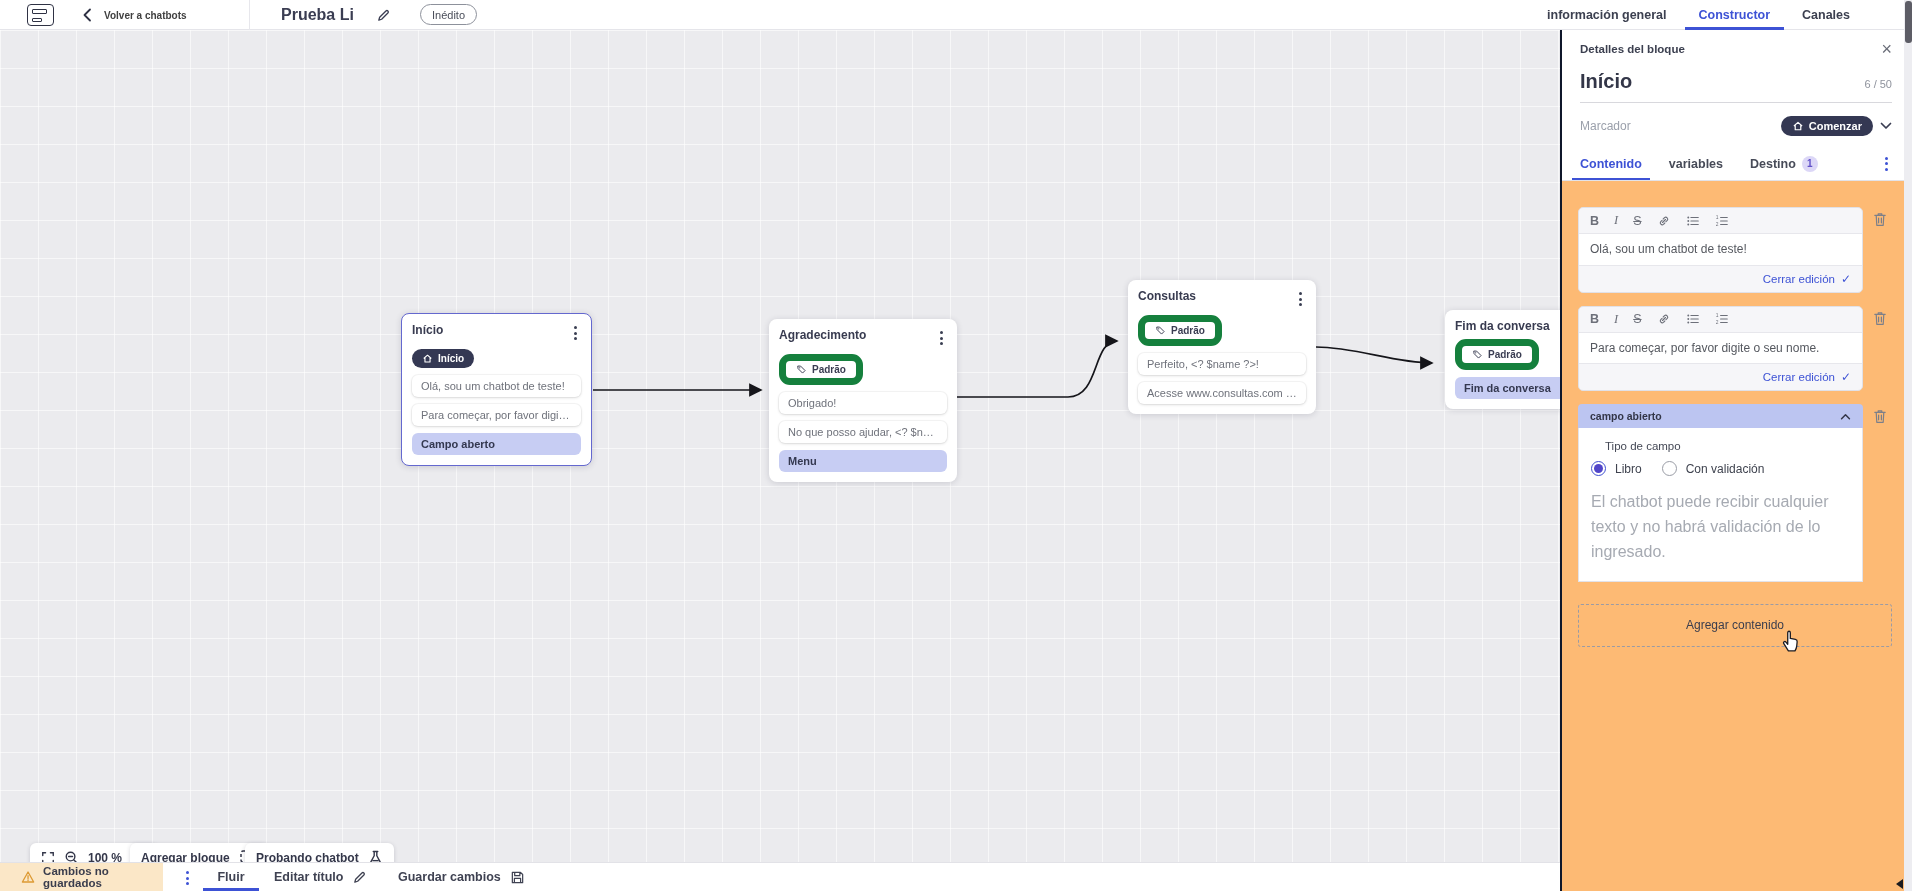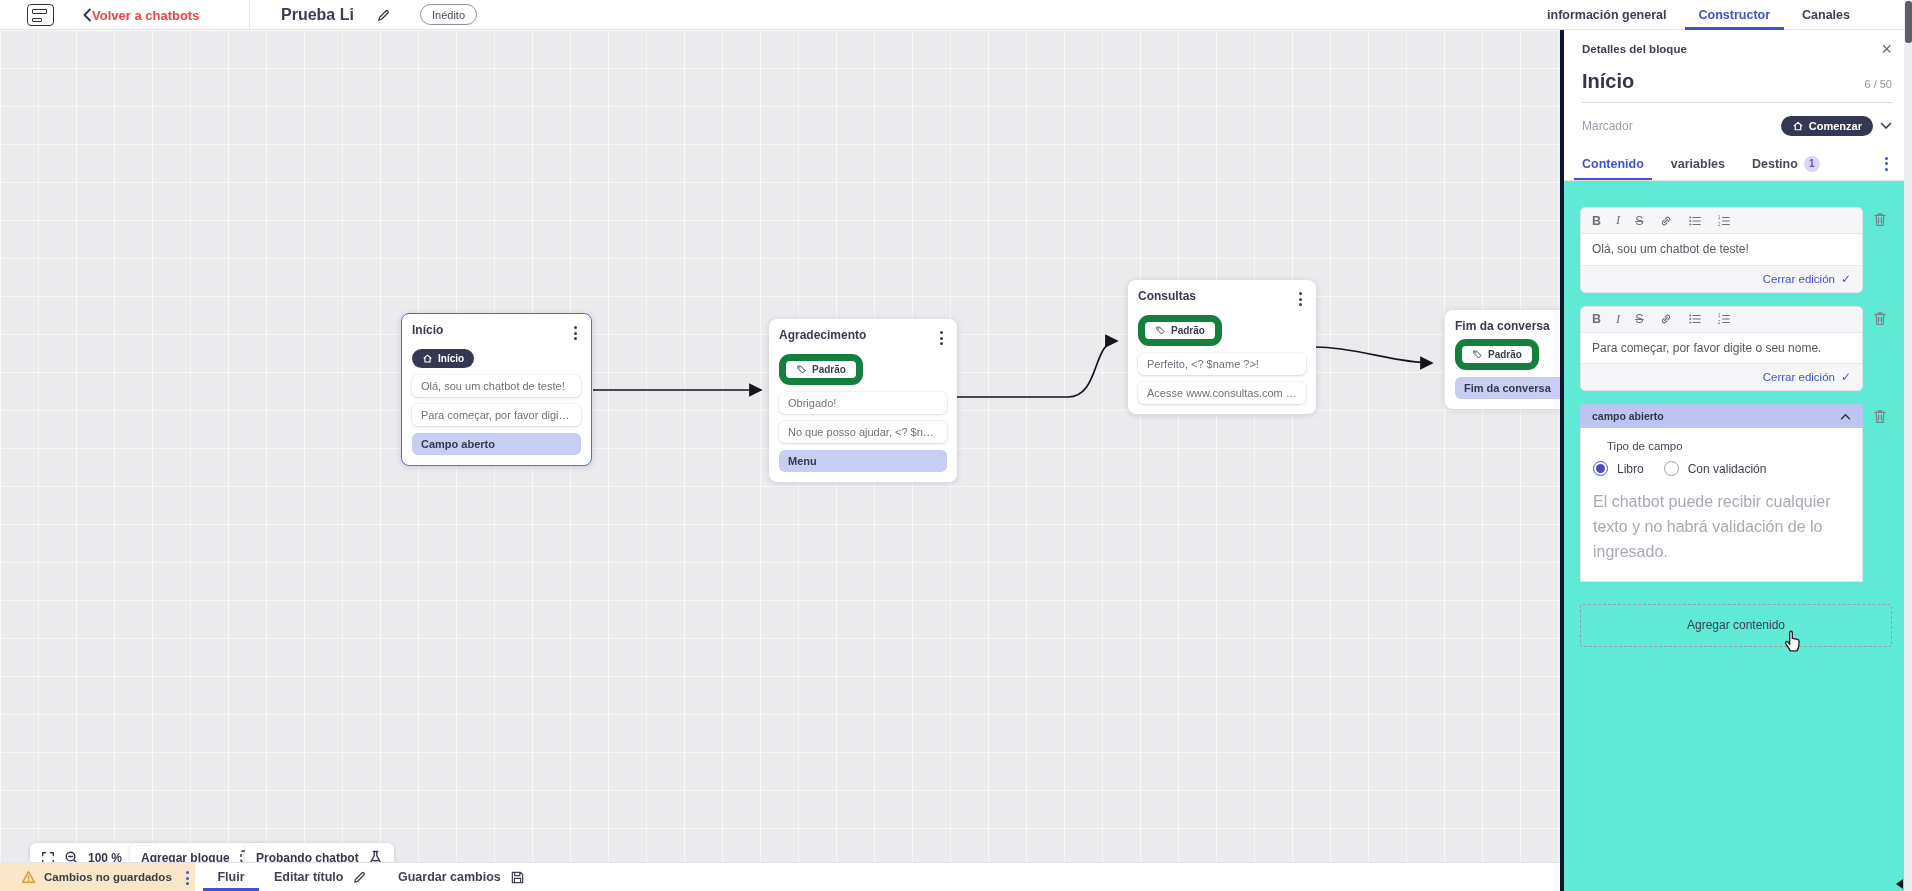--- a/index.html
+++ b/index.html
@@ -6,21 +6,21 @@
   *{box-sizing:border-box;font-family:"Liberation Sans","DejaVu Sans",sans-serif;}
   #app{position:relative;width:1912px;height:891px;overflow:hidden;background:#fff;}
 
   
   #topbar{position:absolute;left:0;top:0;width:1912px;height:30px;background:#fff;border-bottom:1px solid #e5e5ea;z-index:30;}
   .tb-left{position:absolute;left:0;top:0;height:30px;display:flex;align-items:center;}
   .logo{width:27px;height:22px;border:1.6px solid #2f3244;border-radius:4px;margin-left:27px;position:relative;}
   .logo i{position:absolute;left:4px;top:4px;width:15px;height:5px;border:1.2px solid #2f3244;border-radius:1px;}
   .logo b{position:absolute;left:4px;bottom:3px;width:10px;height:4px;border:1.2px solid #2f3244;border-radius:1px;}
   .backchev{margin-left:28px;display:flex;align-items:center;}
-  .back-label{margin-left:0;font-size:13px;font-weight:700;color:#ef4444;}
+  .back-label{margin-left:12px;font-size:10px;font-weight:700;color:#404040;}
   .tb-divider{position:absolute;left:249px;top:0;width:1px;height:30px;background:#e7e7ec;}
   .doc-title{position:absolute;left:281px;top:0;height:30px;display:flex;align-items:center;font-size:16px;font-weight:600;color:#3a3d52;}
   .pencil{margin-left:22px;}
   .pill-outline{position:absolute;left:420px;top:4px;height:21px;padding:0 11px;border:1px solid #8d919b;border-radius:11px;font-size:11px;color:#4a4e5a;display:flex;align-items:center;background:#fff;}
   .tb-tabs{position:absolute;right:60px;top:0;height:30px;display:flex;align-items:center;gap:28px;}
   .tb-tab{font-size:12.5px;font-weight:700;color:#3c4050;position:relative;padding:8px 2px;}
   .tb-tab.active{color:#3d52d5;}
   .tb-tab.active::after{content:"";position:absolute;left:-12px;right:-12px;bottom:0;height:3px;background:#3d52d5;}
 
   
@@ -41,21 +41,21 @@
   .node-item{margin-top:7px;background:#fff;border-radius:6px;box-shadow:0 0 0 1px rgba(0,0,0,.035),0 1px 3px rgba(0,0,0,.12);padding:5px 9px;font-size:11px;color:#6f727b;white-space:nowrap;overflow:hidden;text-overflow:ellipsis;}
   .node-item.hl{background:#c7cdf3;color:#343850;font-weight:700;box-shadow:none;}
 
   
   .cv-card{position:absolute;top:813px;height:29px;background:#fff;border-radius:6px;box-shadow:0 1px 4px rgba(40,40,60,.18);display:flex;align-items:center;gap:9px;padding:0 11px;font-size:12px;font-weight:700;color:#34374a;}
   #zoomcard{left:30px;}
   #addblock{left:130px;}
   #testbot{left:245px;}
 
   
-  #panel{position:absolute;left:1560px;top:30px;width:352px;height:861px;background:#5eead4;border-left:4px solid #0f172a;z-index:20;}
+  #panel{position:absolute;left:1560px;top:30px;width:352px;height:861px;background:#fdba74;border-left:2px solid #0f172a;z-index:20;}
   .panel-top{background:#fff;padding:7px 20px 0 18px;border-bottom:1px solid #e3e3e8;}
   .pt-row1{display:flex;justify-content:space-between;align-items:center;height:24px;}
   .pt-title{font-size:11.5px;font-weight:600;color:#3c4050;}
   .x-close{font-size:18px;color:#6a6d78;line-height:1;cursor:pointer;}
   .pt-name{display:flex;justify-content:space-between;align-items:flex-end;margin-top:9px;padding-bottom:9px;border-bottom:1px solid #d8d8dd;}
   .block-name{font-size:20px;font-weight:600;color:#333648;}
   .counter{font-size:11px;color:#8f939d;padding-bottom:3px;}
   .pt-marker{display:flex;justify-content:space-between;align-items:center;margin-top:11px;height:24px;}
   .marker-label{font-size:12px;color:#9ba0ab;}
   .marker-right{display:flex;align-items:center;gap:7px;}
@@ -93,21 +93,21 @@
   .add-content{margin-top:22px;height:43px;border:1.5px dashed #9b9ba4;border-radius:3px;display:flex;align-items:center;justify-content:center;font-size:12px;color:#3a3d4d;position:relative;cursor:pointer;}
   .hand{position:absolute;left:199px;top:22px;}
 
   
   .vtrack{position:absolute;left:1904px;top:0;width:8px;height:891px;background:#ededf1;z-index:40;}
   .vthumb{position:absolute;left:1904.5px;top:1px;width:7px;height:42px;background:#5d5d66;border-radius:3px;z-index:41;}
   .corner-arrow{position:absolute;left:1896px;top:879px;width:0;height:0;border-top:5px solid transparent;border-bottom:5px solid transparent;border-right:7px solid #1b1b1f;z-index:41;}
 
   
   #bottombar{position:absolute;left:0;top:862px;width:1560px;height:29px;background:#fff;border-top:1px solid #e2e2e7;z-index:30;}
-  .warnseg{position:absolute;left:0;top:0;width:195px;height:100%;background:#fbe7c7;display:flex;align-items:center;gap:8px;padding-left:21px;}
+  .warnseg{position:absolute;left:0;top:0;width:163px;height:100%;background:#fbe7c7;display:flex;align-items:center;gap:8px;padding-left:21px;}
   .warn-label{font-size:11.5px;font-weight:700;color:#3a3d4d;}
   .bb-kebab{position:absolute;left:182px;top:5px;}
   .bb-tab{position:absolute;left:203px;top:0;width:56px;height:100%;display:flex;align-items:center;justify-content:center;font-size:12.5px;font-weight:700;color:#3f4252;}
   .bb-tab::after{content:"";position:absolute;left:0;right:0;bottom:0;height:3px;background:#3d52d5;}
   .bb-item{position:absolute;top:0;height:100%;display:flex;align-items:center;gap:9px;font-size:12.5px;font-weight:700;color:#3f4252;cursor:pointer;}
   #edit-title{left:274px;} #save-changes{left:398px;}
 
   svg{display:block;}
 </style>
 </head>

